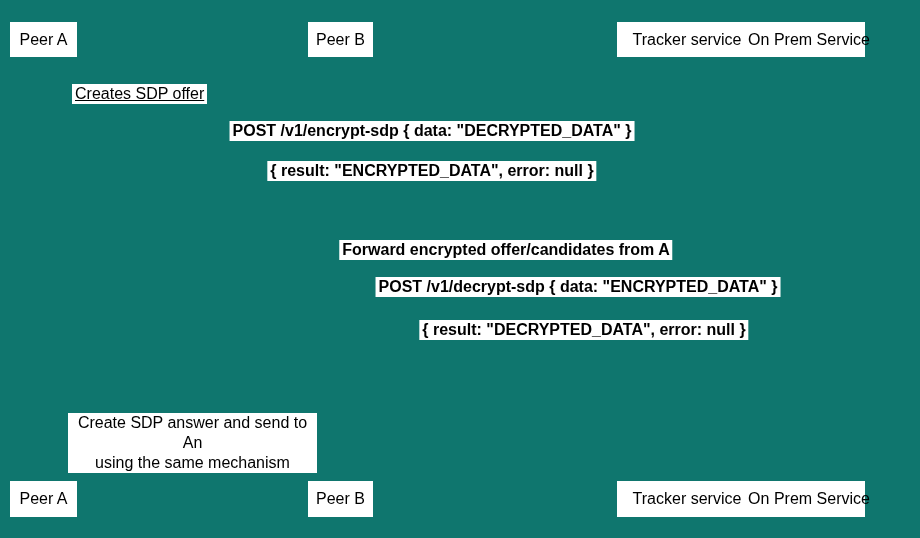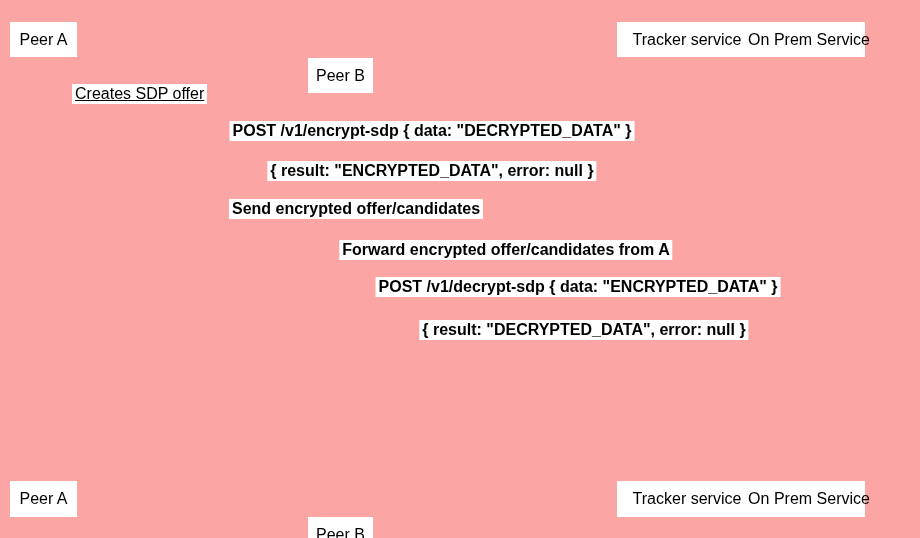--- a/index.html
+++ b/index.html
@@ -4,40 +4,40 @@
 <style>
   html, body {
     margin: 0;
     padding: 0;
     background: #000000;
   }
   .diagram {
     position: relative;
     width: 920px;
     height: 538px;
-    background: #fca5a5;
+    background: #0f766e;
     overflow: hidden;
     font-family: "Liberation Sans", sans-serif;
   }
   
   .actor {
     position: absolute;
     background: #ffffff;
     color: #000000;
     font-size: 16px;
     display: flex;
     align-items: center;
     justify-content: center;
     box-sizing: border-box;
     white-space: nowrap;
   }
   .row-top    { top: 22px;  height: 35px; }
   .row-bottom { top: 481px; height: 36px; }
   .pos-peer-a  { left: 10px;  width: 67px;  }
-  .pos-peer-b  { left: 308px; width: 65px; margin-top: 36px;  }
+  .pos-peer-b  { left: 308px; width: 65px;  }
   .pos-tracker { left: 605px; width: 140px; margin-left: 12px; }
   .pos-onprem  { left: 753px; width: 112px; }
 
   
   .msg {
     position: absolute;
     background: #ffffff;
     color: #000000;
     font-size: 16px;
     line-height: 18px;
@@ -73,24 +73,27 @@
 <div class="diagram">
 
   <div class="actor row-top pos-peer-a">Peer A</div>
   <div class="actor row-top pos-peer-b">Peer B</div>
   <div class="actor row-top pos-tracker">Tracker service</div>
   <div class="actor row-top pos-onprem">On Prem Service</div>
 
   <div class="msg m1">Creates SDP offer</div>
   <div class="msg m2 center">POST /v1/encrypt-sdp { data: "DECRYPTED_DATA" }</div>
   <div class="msg m3 center">{ result: "ENCRYPTED_DATA", error: null }</div>
-  <div class="msg m4 center">Send encrypted offer/candidates</div>
   <div class="msg m5 center">Forward encrypted offer/candidates from A</div>
   <div class="msg m6 center">POST /v1/decrypt-sdp { data: "ENCRYPTED_DATA" }</div>
   <div class="msg m7 center">{ result: "DECRYPTED_DATA", error: null }</div>
 
+  <div class="note">
+    <div>Create SDP answer and send to An</div>
+    <div>using the same mechanism</div>
+  </div>
 
   <div class="actor row-bottom pos-peer-a">Peer A</div>
   <div class="actor row-bottom pos-peer-b">Peer B</div>
   <div class="actor row-bottom pos-tracker">Tracker service</div>
   <div class="actor row-bottom pos-onprem">On Prem Service</div>
 
 </div>
 
 </body></html>

